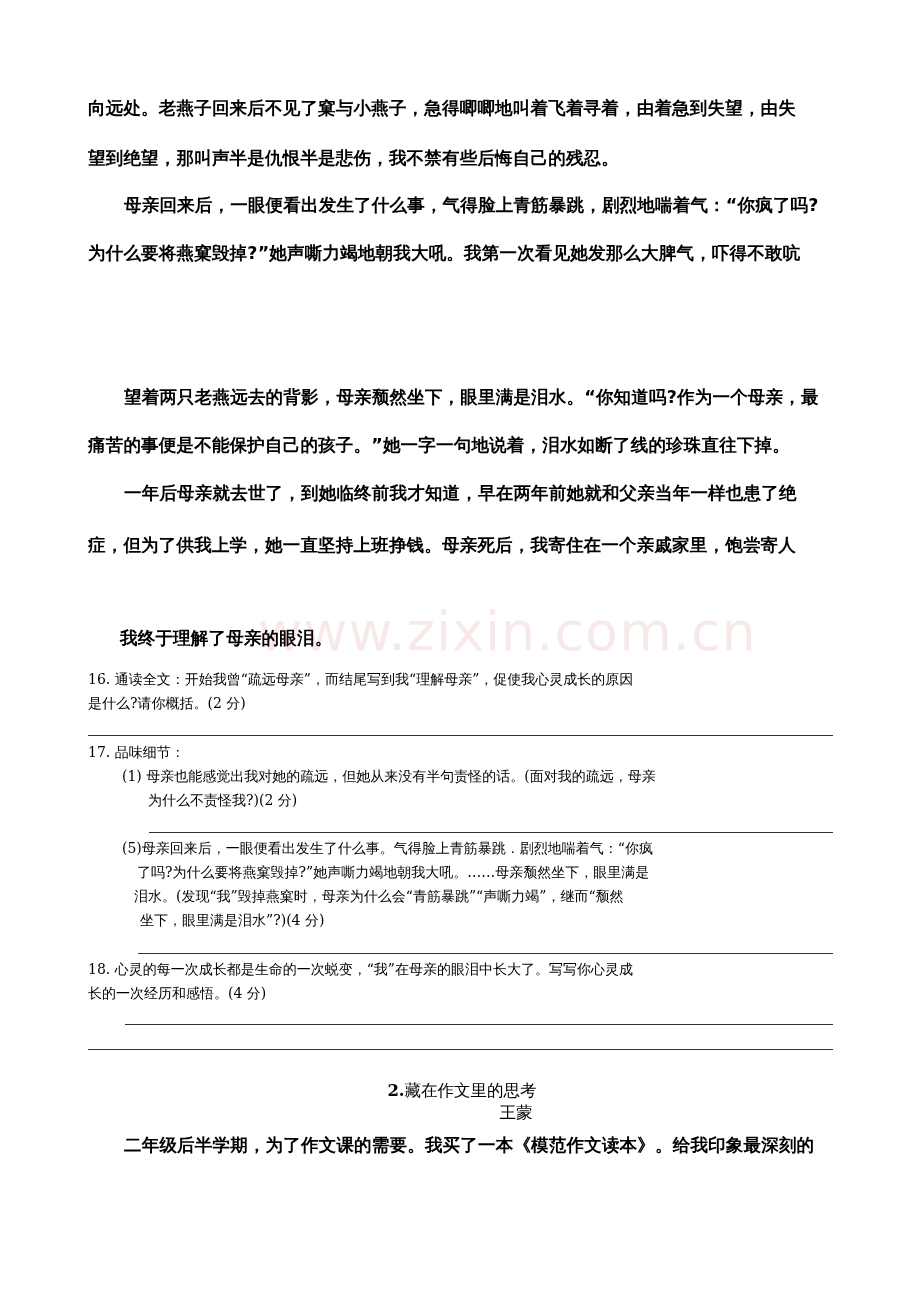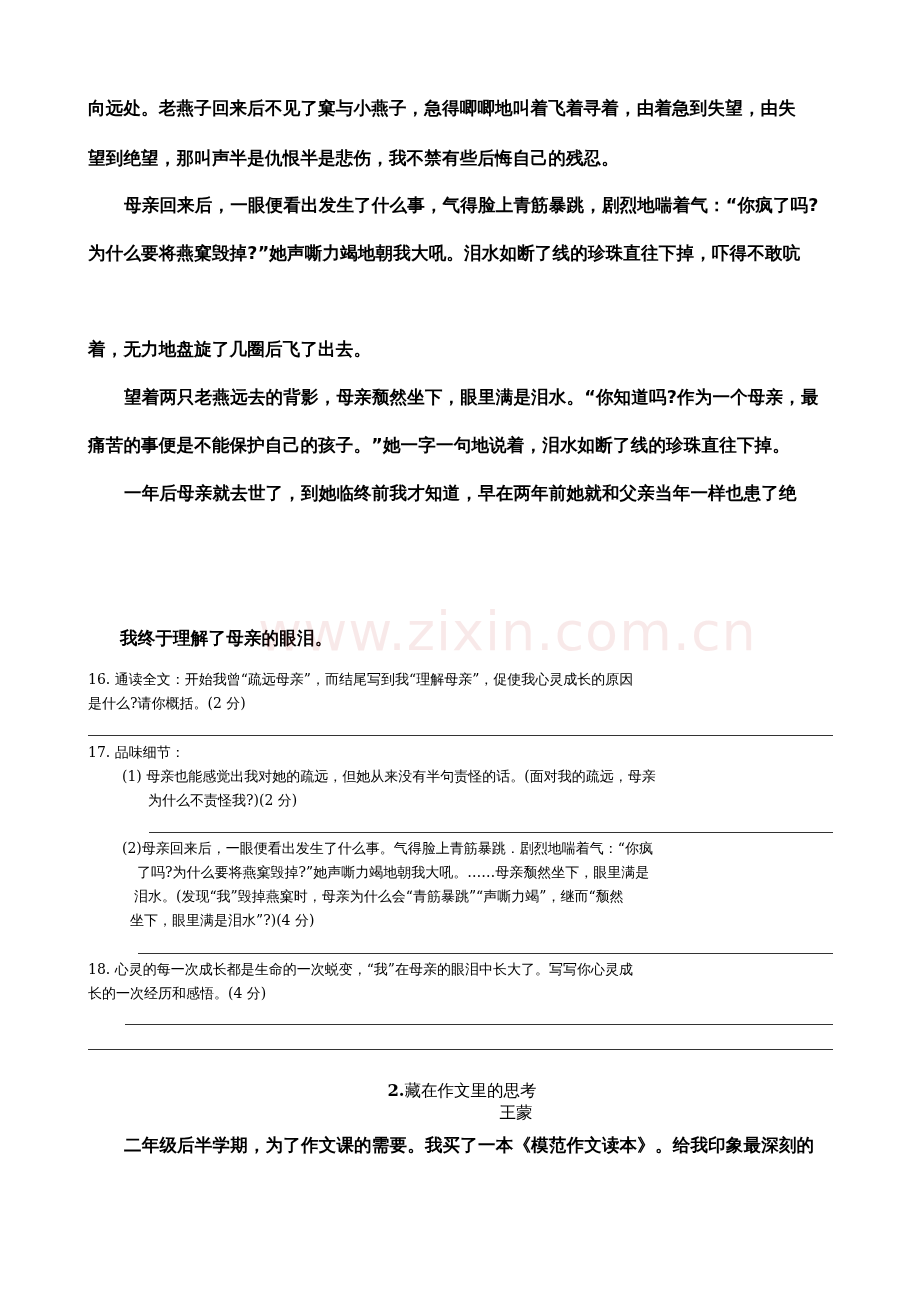--- a/index.html
+++ b/index.html
@@ -25,42 +25,42 @@
     .t-author { top: 1102px; font-family: "DejaVu Serif", serif; font-size: 16.5px; padding-left: 56px; }
   </style>
 </head>
 <body>
 
 <div class="page">
 
   <div class="body-line" style="top:96px;">向远处。老燕子回来后不见了窠与小燕子，急得唧唧地叫着飞着寻着，由着急到失望，由失</div>
   <div class="body-line" style="top:146px;">望到绝望，那叫声半是仇恨半是悲伤，我不禁有些后悔自己的残忍。</div>
   <div class="body-line" style="top:193px; left:124px;">母亲回来后，一眼便看出发生了什么事，气得脸上青筋暴跳，剧烈地喘着气：“你疯了吗?</div>
-  <div class="body-line" style="top:241px;">为什么要将燕窠毁掉?”她声嘶力竭地朝我大吼。泪水如断了线的珍珠直往下掉，吓得不敢吭</div>
-  <div class="body-line" style="top:337px;">着，无力地盘旋了几圈后飞了出去。</div>
+  <div class="body-line" style="top:241px;">为什么要将燕窠毁掉?”她声嘶力竭地朝我大吼。我第一次看见她发那么大脾气，吓得不敢吭</div>
   <div class="body-line" style="top:385px; left:124px;">望着两只老燕远去的背影，母亲颓然坐下，眼里满是泪水。“你知道吗?作为一个母亲，最</div>
   <div class="body-line" style="top:433px;">痛苦的事便是不能保护自己的孩子。”她一字一句地说着，泪水如断了线的珍珠直往下掉。</div>
   <div class="body-line" style="top:481px; left:124px;">一年后母亲就去世了，到她临终前我才知道，早在两年前她就和父亲当年一样也患了绝</div>
+  <div class="body-line" style="top:533px;">症，但为了供我上学，她一直坚持上班挣钱。母亲死后，我寄住在一个亲戚家里，饱尝寄人</div>
   <div class="body-line" style="top:626px; left:120px;">我终于理解了母亲的眼泪。</div>
 
   <div class="watermark">www.zixin.com.cn</div>
 
   <div class="q-line" style="left:88px; top:668px;">16. 通读全文：开始我曾“疏远母亲”，而结尾写到我“理解母亲”，促使我心灵成长的原因</div>
   <div class="q-line" style="left:88px; top:692px;">是什么?请你概括。(2 分)</div>
   <div class="rule" style="left:88px; top:735px; width:745px;"></div>
 
   <div class="q-line" style="left:88px; top:741px;">17. 品味细节：</div>
   <div class="q-line" style="left:122px; top:765px;">(1) 母亲也能感觉出我对她的疏远，但她从来没有半句责怪的话。(面对我的疏远，母亲</div>
   <div class="q-line" style="left:148px; top:789px;">为什么不责怪我?)(2 分)</div>
   <div class="rule" style="left:149px; top:832px; width:684px;"></div>
 
-  <div class="q-line" style="left:122px; top:837px;">(2)母亲回来后，一眼便看出发生了什么事。气得脸上青筋暴跳．剧烈地喘着气：“你疯</div>
+  <div class="q-line" style="left:122px; top:837px;">(5)母亲回来后，一眼便看出发生了什么事。气得脸上青筋暴跳．剧烈地喘着气：“你疯</div>
   <div class="q-line" style="left:137px; top:861px;">了吗?为什么要将燕窠毁掉?”她声嘶力竭地朝我大吼。……母亲颓然坐下，眼里满是</div>
   <div class="q-line" style="left:134px; top:885px;">泪水。(发现“我”毁掉燕窠时，母亲为什么会“青筋暴跳”“声嘶力竭”，继而“颓然</div>
-  <div class="q-line" style="left:130px; top:909px;">坐下，眼里满是泪水”?)(4 分)</div>
+  <div class="q-line" style="left:140px; top:909px;">坐下，眼里满是泪水”?)(4 分)</div>
   <div class="rule" style="left:138px; top:953px; width:695px;"></div>
 
   <div class="q-line" style="left:88px; top:958px;">18. 心灵的每一次成长都是生命的一次蜕变，“我”在母亲的眼泪中长大了。写写你心灵成</div>
   <div class="q-line" style="left:88px; top:982px;">长的一次经历和感悟。(4 分)</div>
   <div class="rule" style="left:125px; top:1024px; width:708px;"></div>
   <div class="rule" style="left:88px; top:1049px; width:745px;"></div>
 
   <div class="title t-main"><b>2.</b><span>藏在作文里的思考</span></div>
   <div class="title t-author">王蒙</div>
   <div class="body-line" style="top:1133px; left:124px;">二年级后半学期，为了作文课的需要。我买了一本《模范作文读本》。给我印象最深刻的</div>

